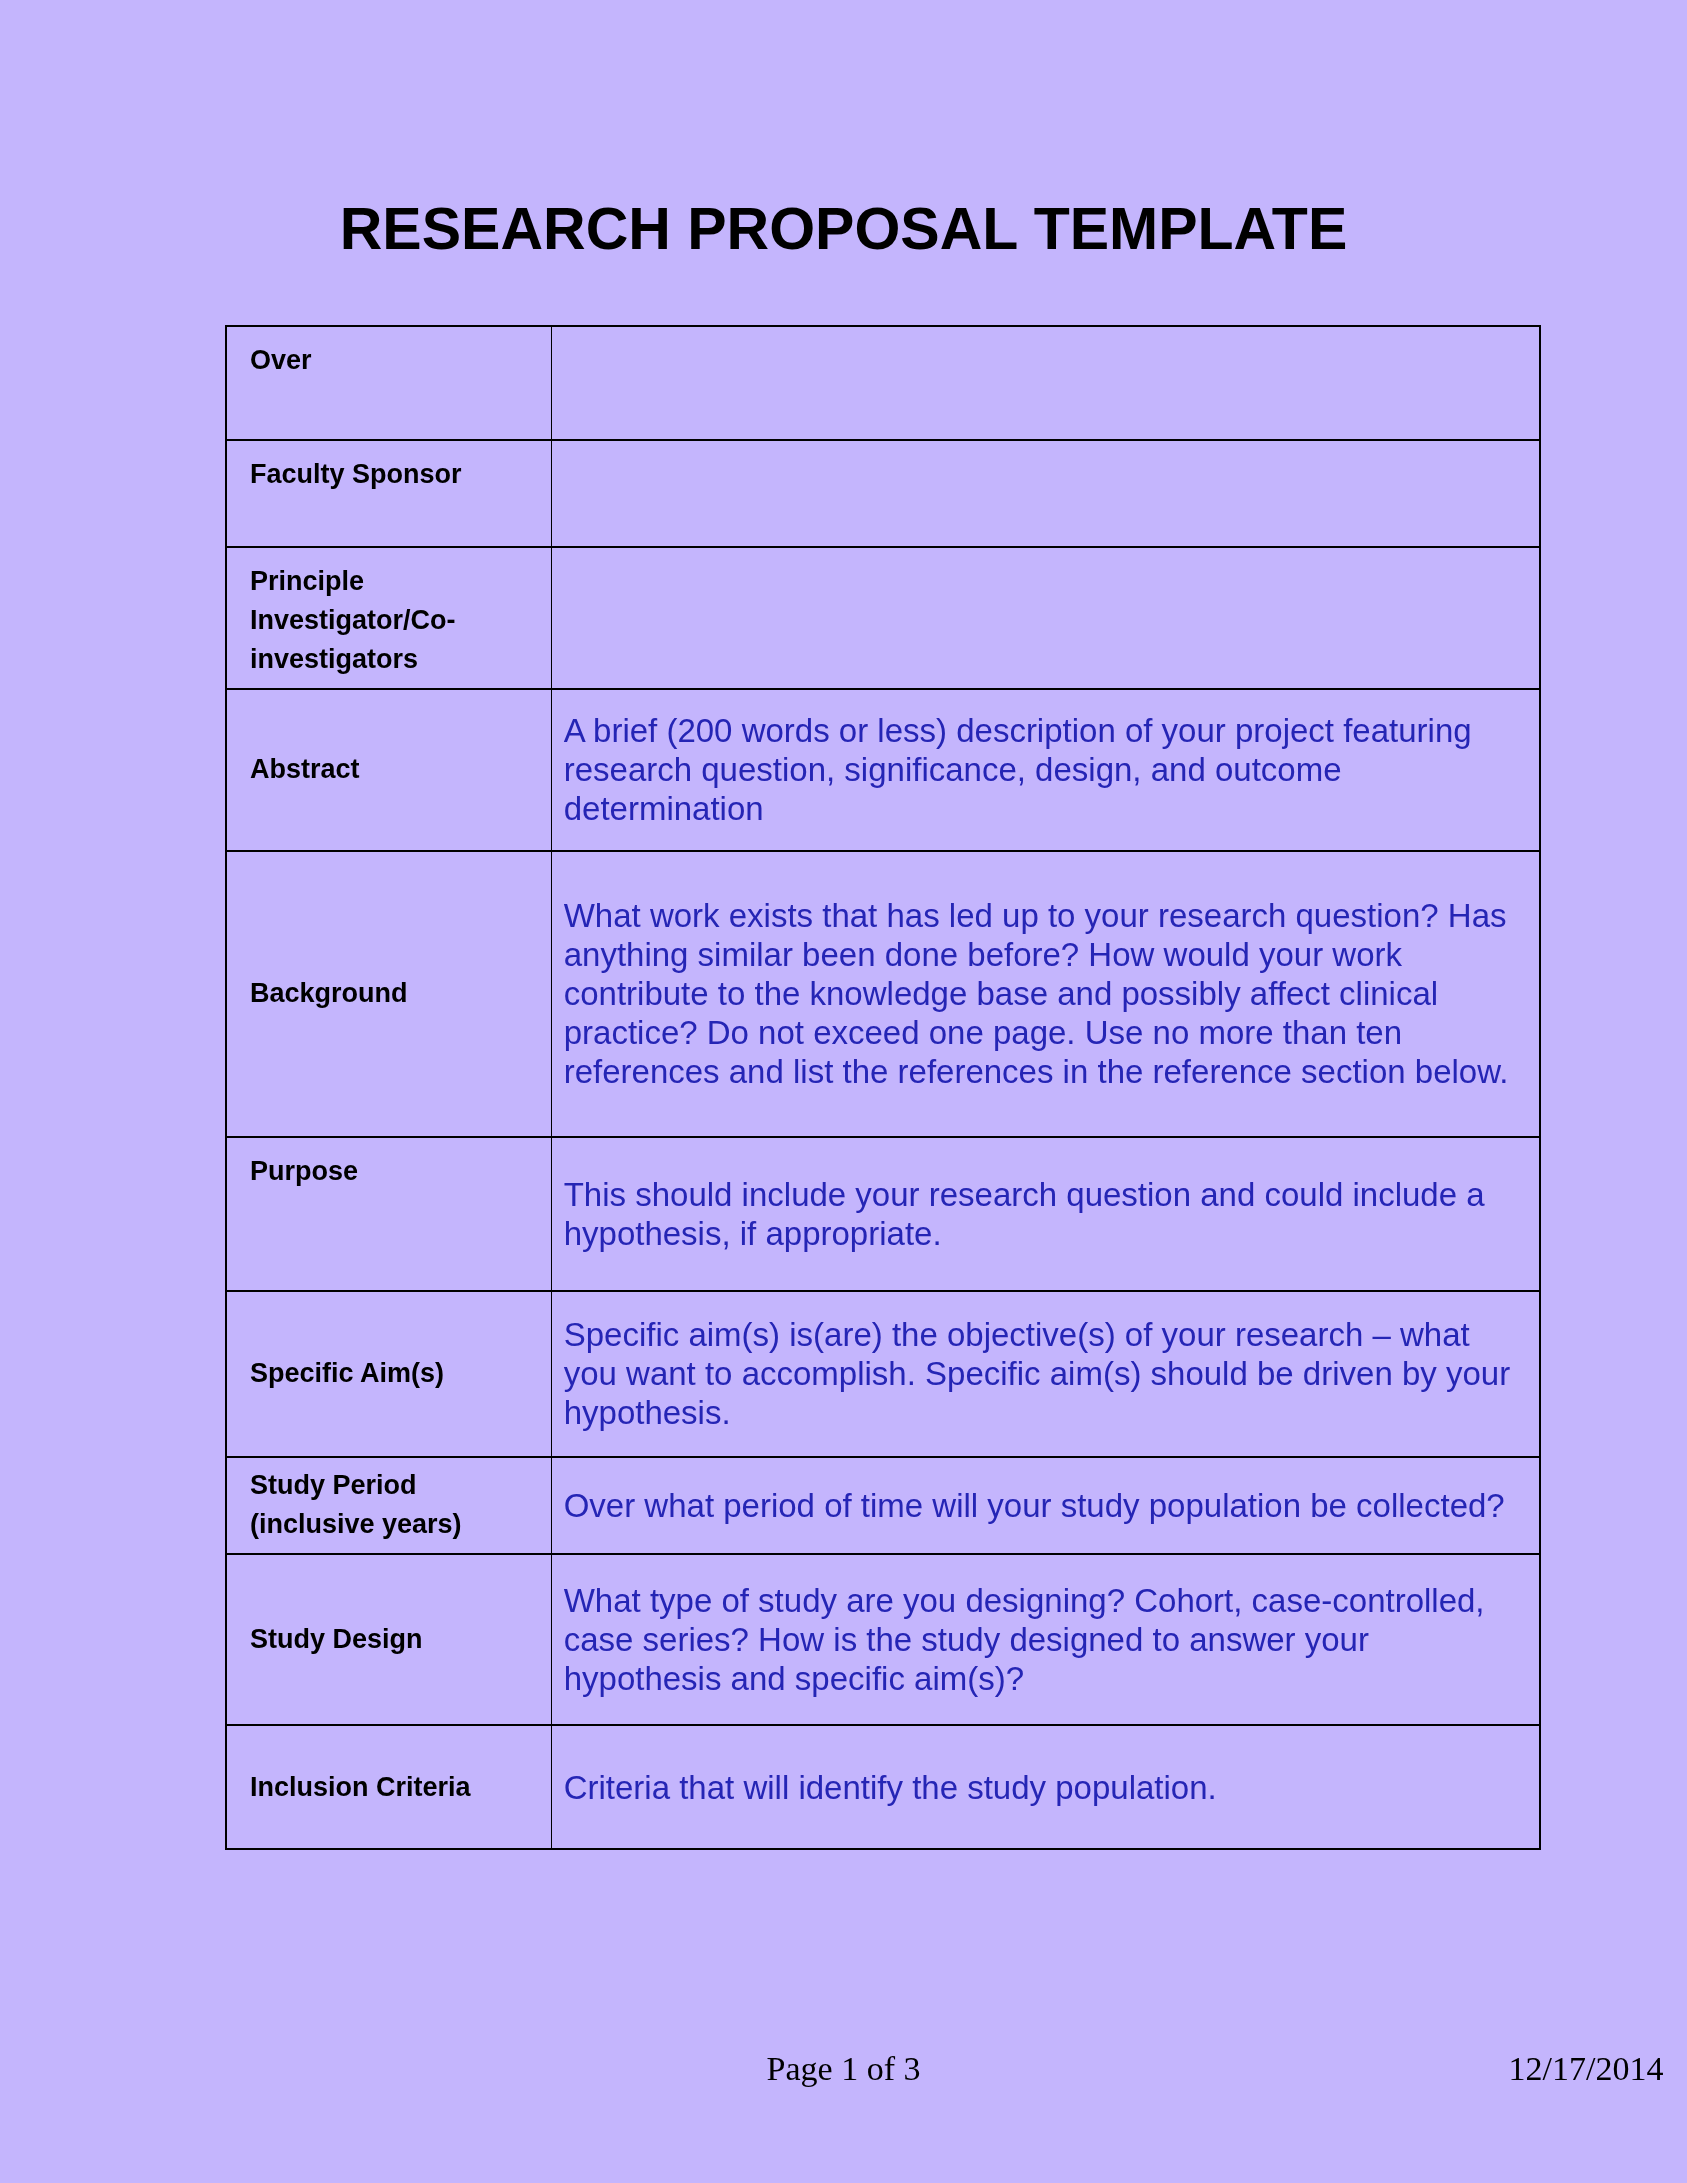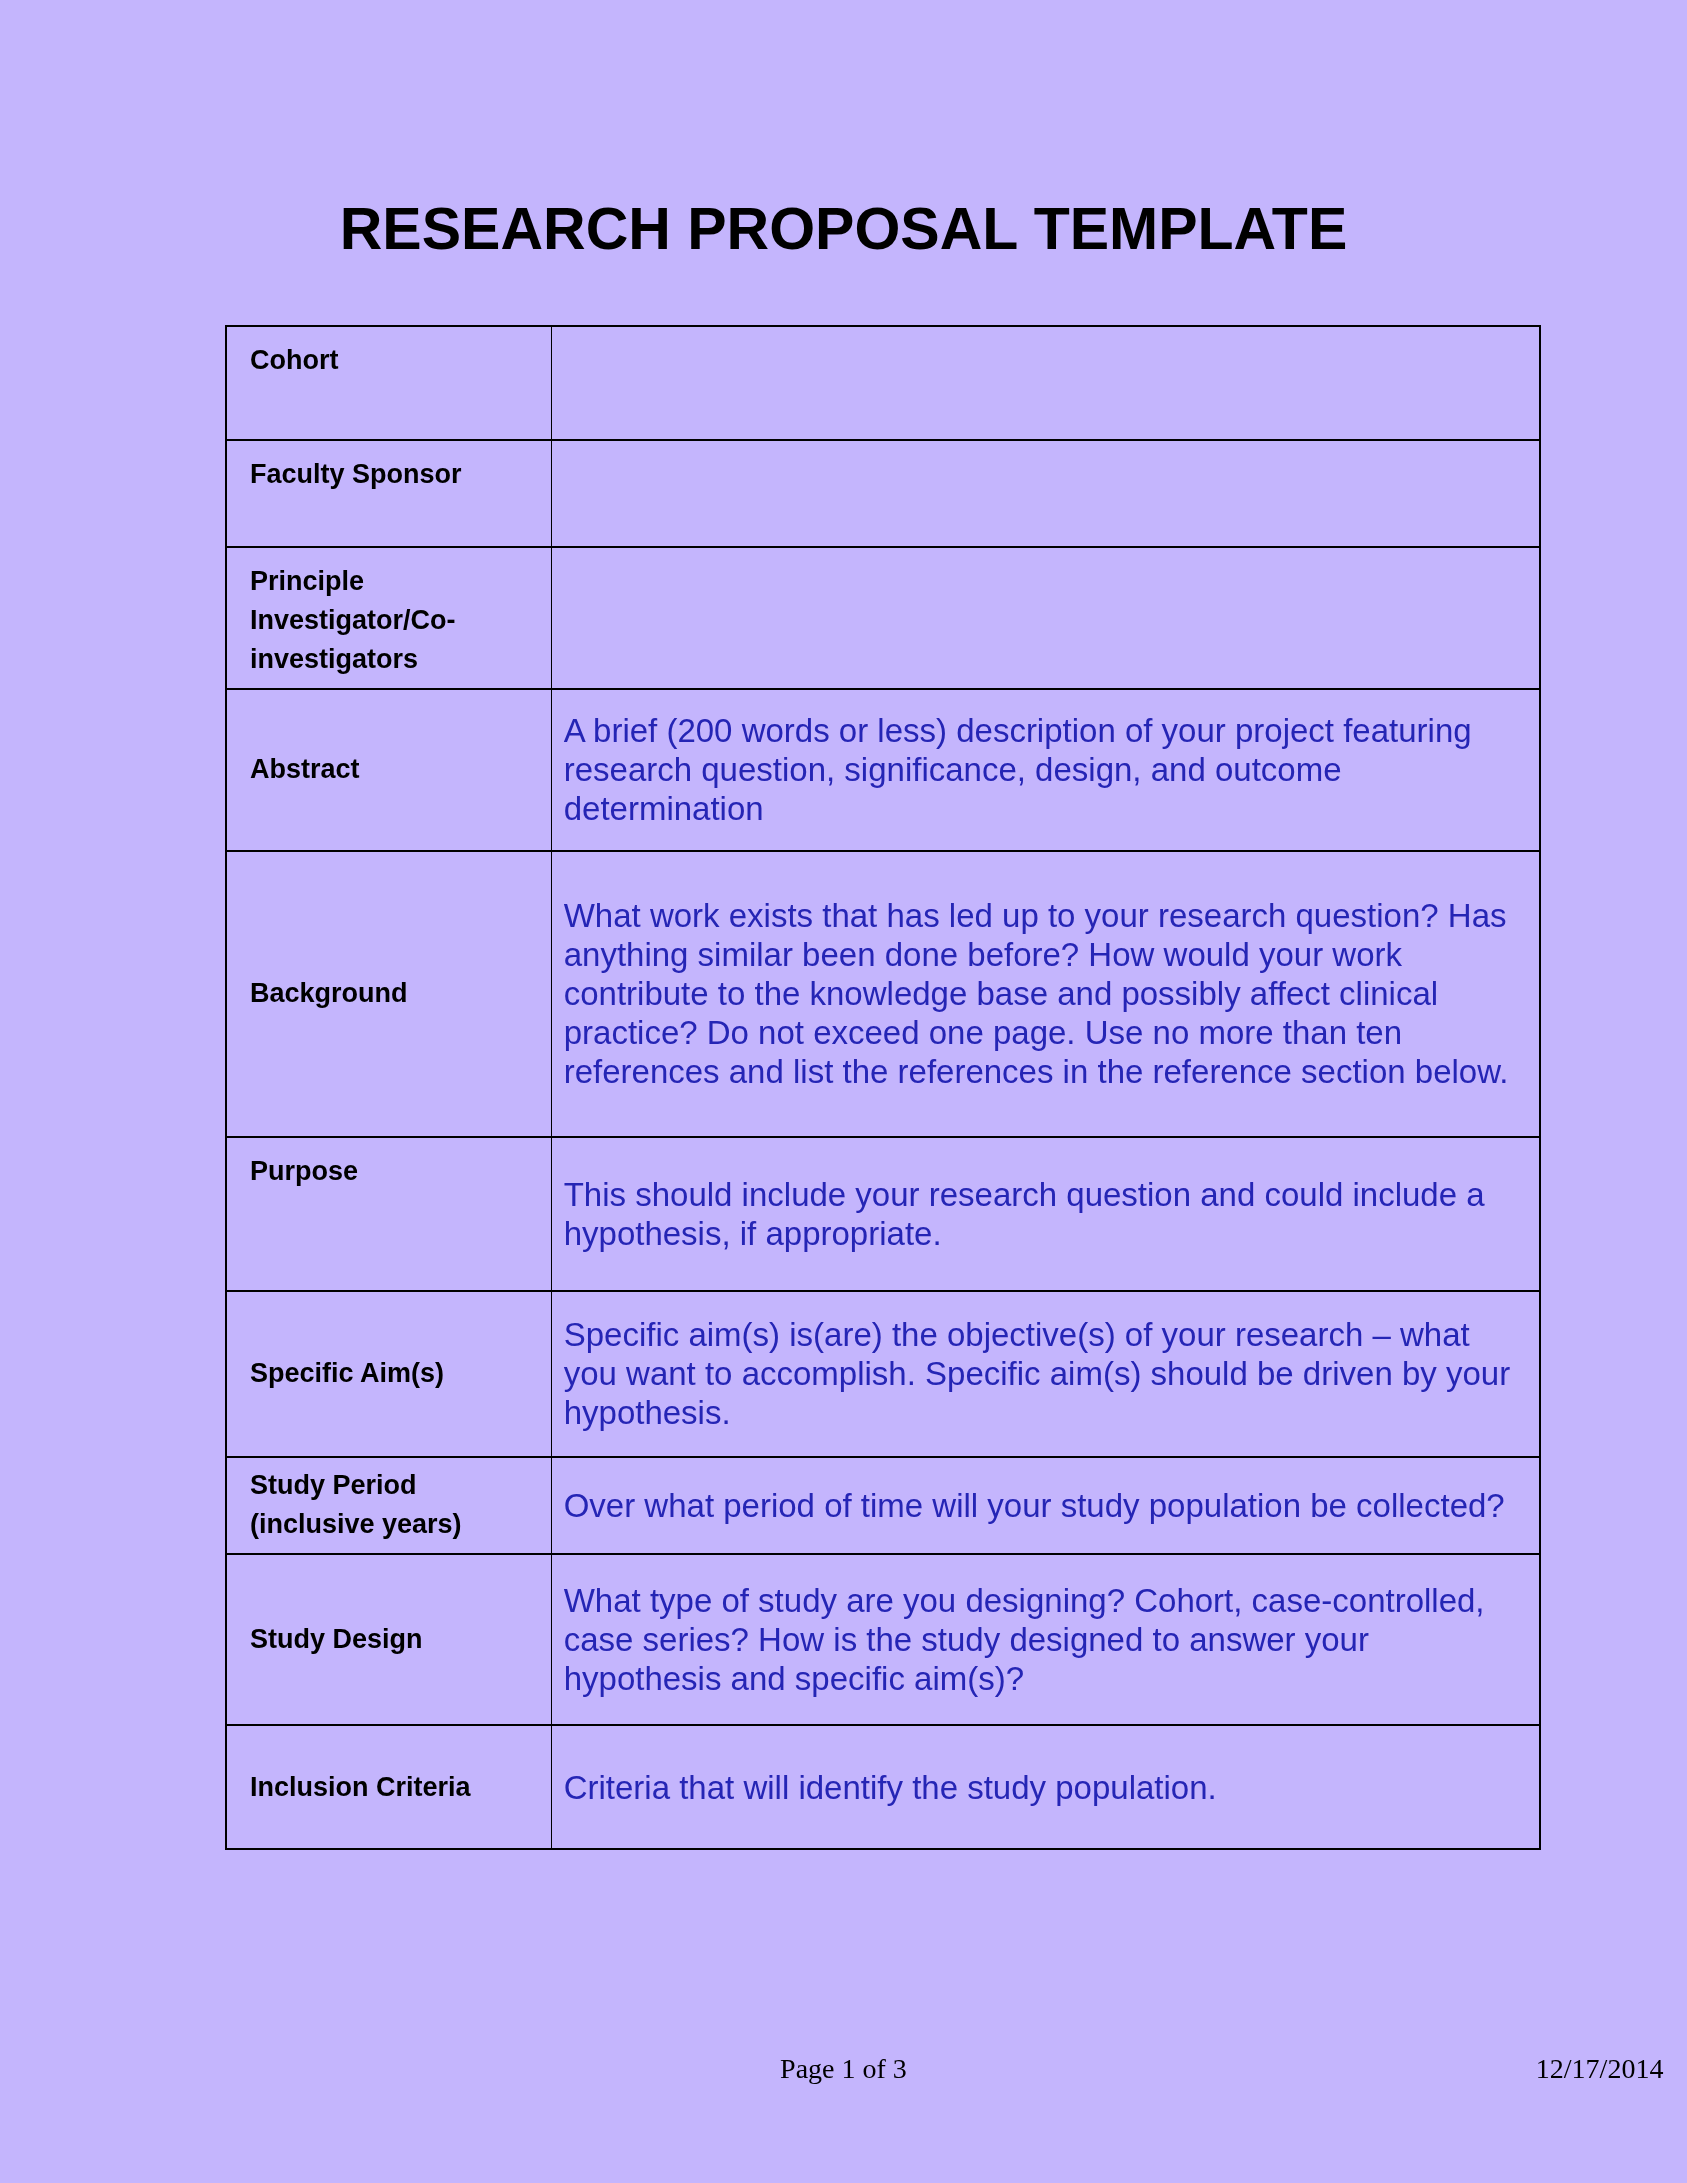--- a/index.html
+++ b/index.html
@@ -74,21 +74,21 @@
   tr.r7 { height: 96px; }
   tr.r8 { height: 171px; padding-left: 14px; }
   tr.r9 { height: 124px; }
   .footer {
     position: absolute;
     top: 2052px;
     left: 0;
     width: 100%;
     height: 37px;
     font-family: "Liberation Serif", serif;
-    font-size: 28px;
+    font-size: 34px;
     line-height: 33px;
     color: #000000;
   }
   .page-number {
     position: absolute;
     left: 50%;
     transform: translateX(-50%);
     white-space: nowrap;
   }
   .footer-date {
@@ -104,21 +104,21 @@
 
   <h1 class="doc-title">RESEARCH PROPOSAL TEMPLATE</h1>
 
   <table class="proposal-table">
     <colgroup>
       <col class="c-label">
       <col class="c-content">
     </colgroup>
     <tbody>
       <tr class="r0 v-top">
-        <td class="label-cell">Cohort</td>
+        <td class="label-cell">Over</td>
         <td class="content-cell"></td>
       </tr>
       <tr class="r1 v-top">
         <td class="label-cell">Faculty Sponsor</td>
         <td class="content-cell"></td>
       </tr>
       <tr class="r2 v-top">
         <td class="label-cell">Principle Investigator/Co-investigators</td>
         <td class="content-cell"></td>
       </tr>

